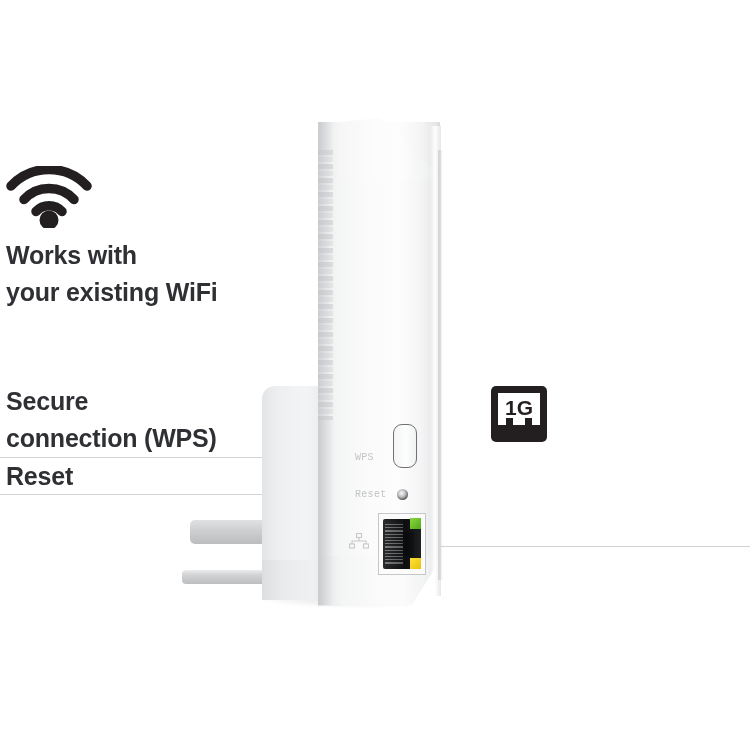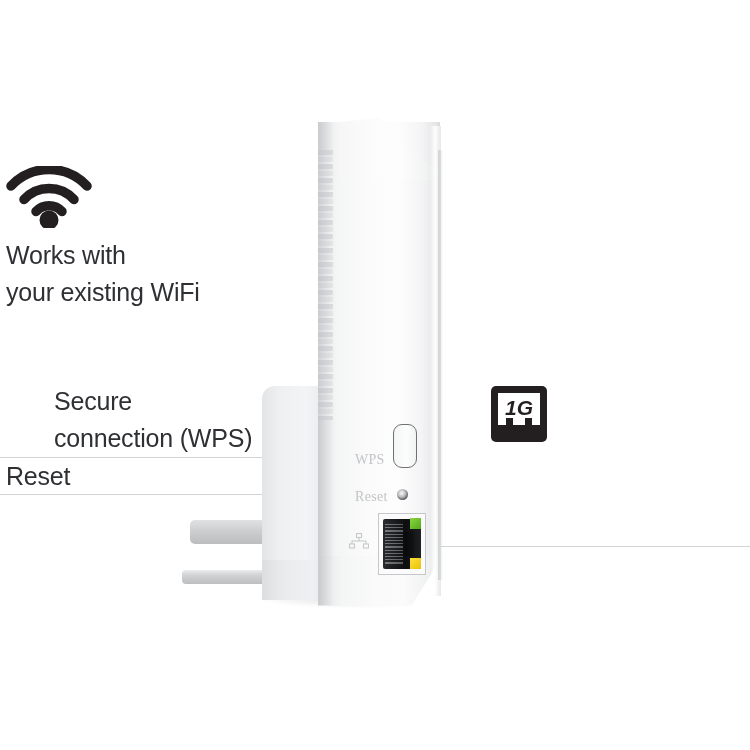--- a/index.html
+++ b/index.html
@@ -14,35 +14,35 @@
     background: #ffffff;
     overflow: hidden;
     font-family: "Liberation Sans", sans-serif;
     -webkit-font-smoothing: antialiased;
   }
 
   
   .callout-text {
     position: absolute;
     color: #2f3033;
-    font-weight: 400;
+    font-weight: 700;
     font-size: 25px;
     line-height: 37px;
     letter-spacing: -0.2px;
     white-space: pre-line;
   }
   #wifi-icon-wrap { position: absolute; left: 6px; top: 166px; width: 86px; height: 62px; }
   #wifi-text { position: absolute; left: 6px; top: 237px; width: 250px; }
 
   
-  #wps-text   { position: absolute; left: 6px; top: 383px; width: 260px; margin-left: 48px; }
+  #wps-text   { position: absolute; left: 6px; top: 383px; width: 260px; }
   #reset-text { position: absolute; left: 6px; top: 458px; width: 200px; }
 
   
-  #eth-icon-wrap { position: absolute; left: 489px; top: 384px; width: 60px; height: 60px; font-style: italic; }
+  #eth-icon-wrap { position: absolute; left: 489px; top: 384px; width: 60px; height: 60px; }
   #eth-text { position: absolute; left: 489px; top: 442px; width: 262px; }
 
   
   .leader {
     position: absolute;
     height: 1px;
     background: #d2d3d5;
   }
   #leader-wps   { left: 0px;   top: 457px; width: 352px; }
   #leader-reset { left: 0px;   top: 494px; width: 352px; }
@@ -172,23 +172,23 @@
   #reset-hole {
     position: absolute;
     left: 397px; top: 489px;
     width: 11px; height: 11px;
     border-radius: 50%;
     background: radial-gradient(circle at 42% 38%, #fafafa 0%, #b9babd 42%, #4b4d50 75%, #3a3c3f 100%);
   }
   .device-micro-label {
     position: absolute;
     color: #c3c4c7;
-    font-size: 14px;
+    font-size: 10px;
     letter-spacing: 0.3px;
-    font-family: Liberation Serif, serif;
+    font-family: Liberation Mono, monospace;
   }
   #label-wps   { left: 355px; top: 452px; }
   #label-reset { left: 355px; top: 489px; }
 
   
   #lan-icon { position: absolute; left: 349px; top: 533px; width: 20px; height: 16px; opacity: 0.45; }
 
   
   #rj45-frame {
     position: absolute;

